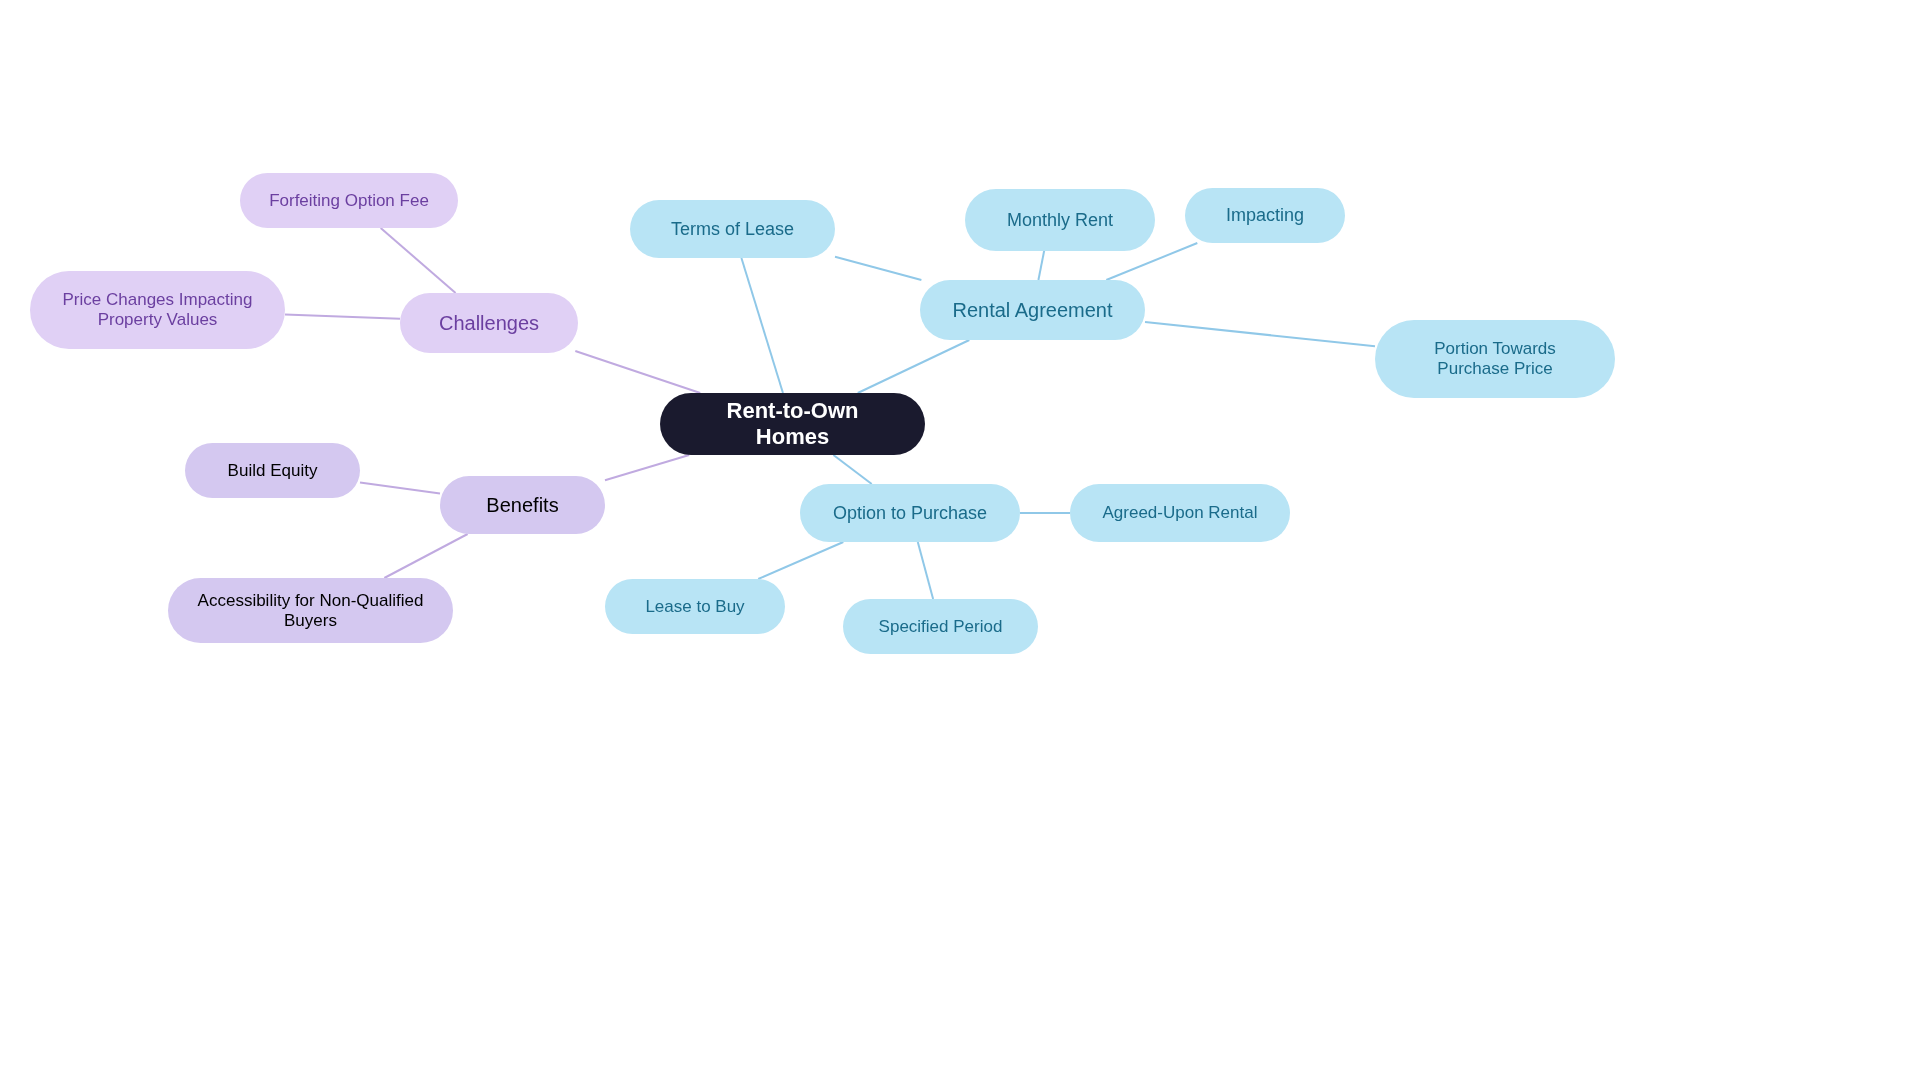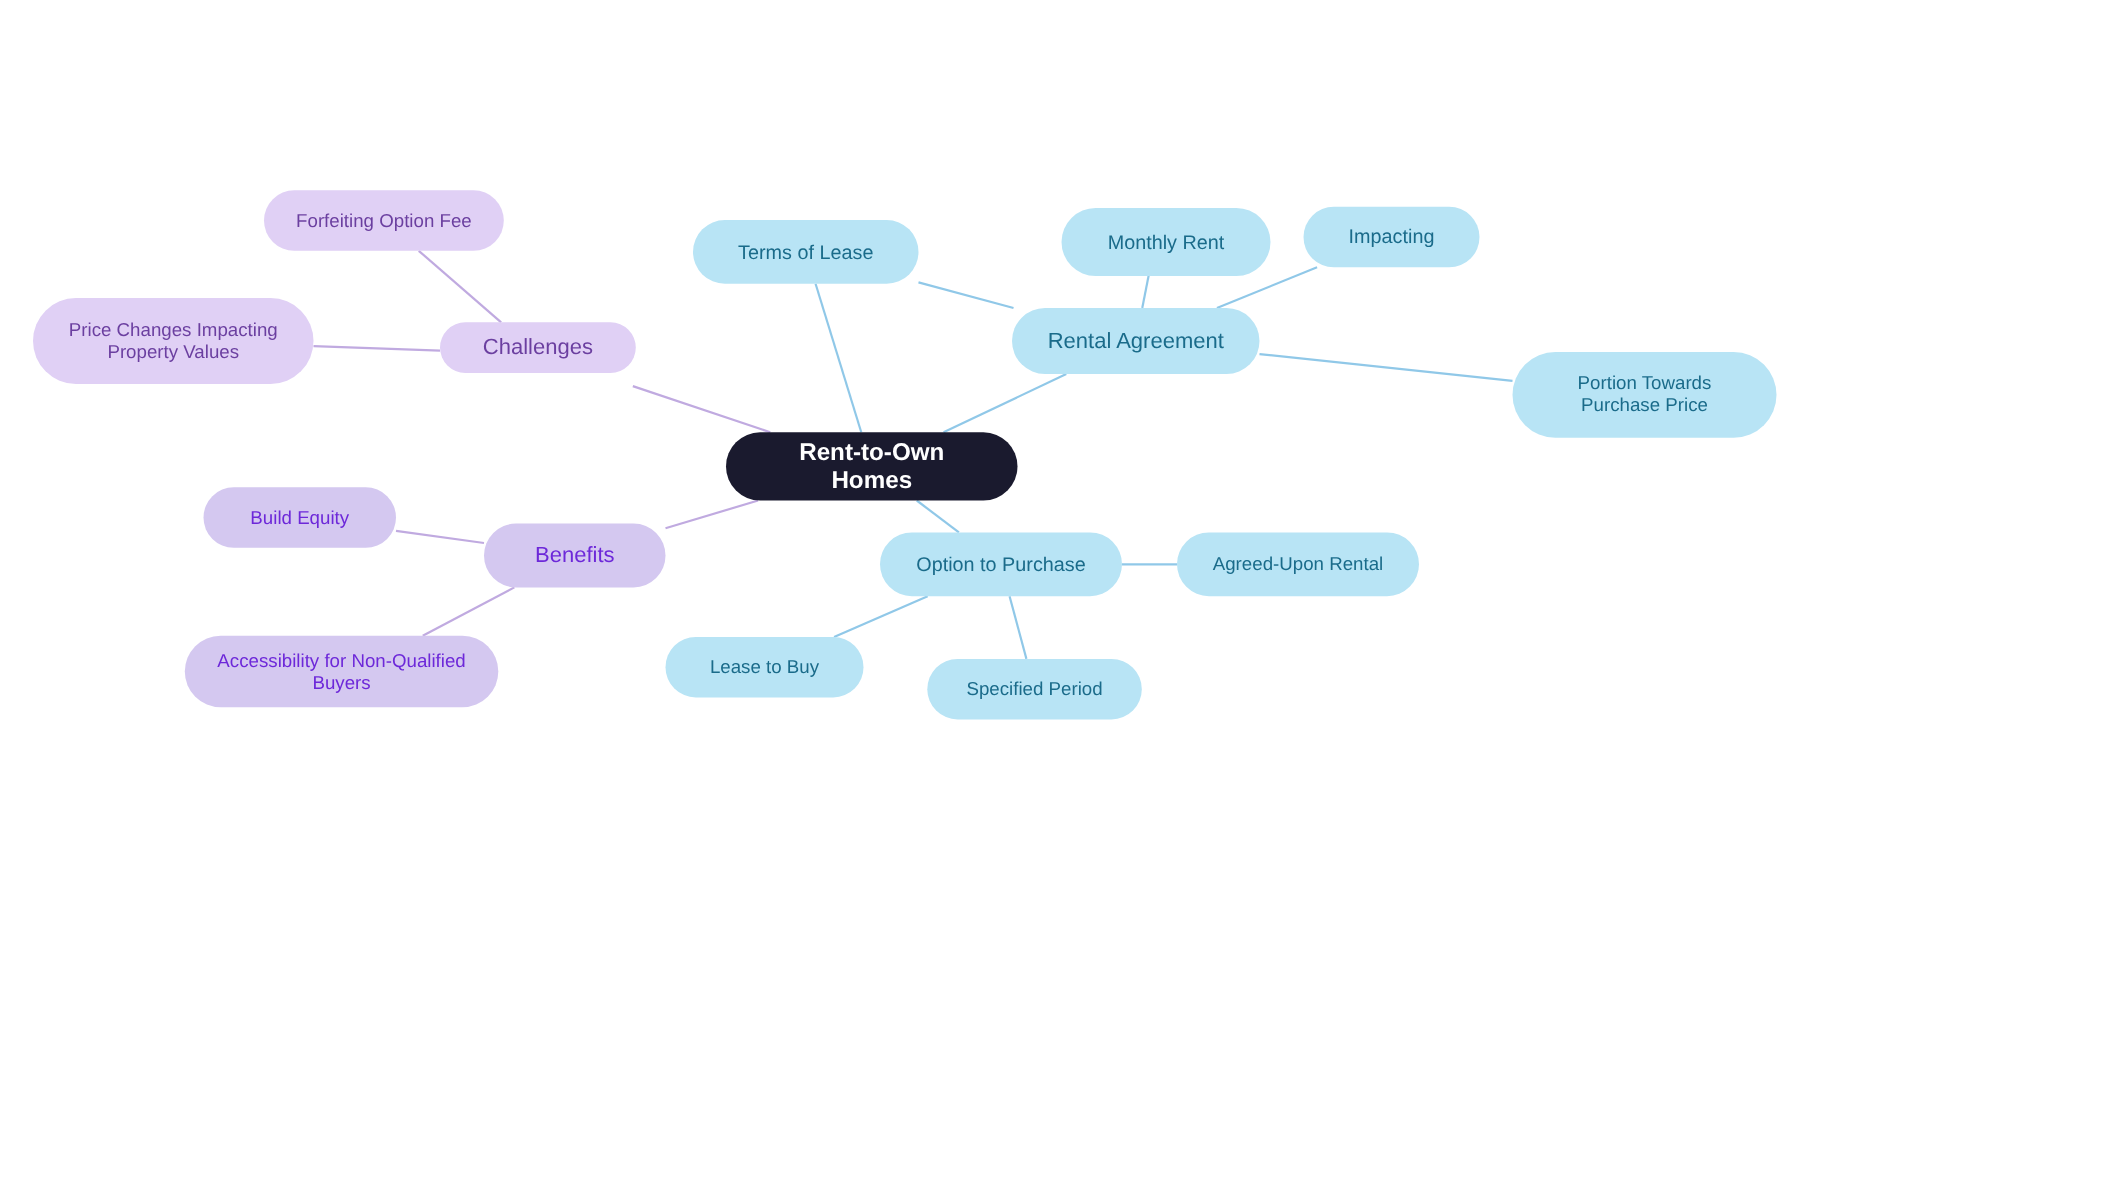--- a/index.html
+++ b/index.html
@@ -61,21 +61,21 @@
     .node-purple-lg {
       font-size: 20px;
       padding: 16px 32px;
     }
     .node-purple-sm {
       font-size: 17px;
       padding: 12px 22px;
     }
     .node-lavender {
       background: #d4c8f0;
-      color: #6d28d9;
+      color: #000000;
       border: none;
     }
   </style>
 </head>
 <body>
 
 <svg class="connections" id="svg-connections">
     <line x1="857.7631578947369" y1="393" x2="969.3421052631579" y2="340" stroke="#90c8e8" stroke-width="2"></line>
     <line x1="782.9615384615385" y1="393" x2="741.4230769230769" y2="258" stroke="#90c8e8" stroke-width="2"></line>
     <line x1="700.2598039215686" y1="393" x2="575.2892156862745" y2="351" stroke="#c0aae0" stroke-width="2"></line>
@@ -111,21 +111,21 @@
 </div>
 
 <div class="node node-blue node-blue-md" style="left:1185px; top:188px; width:160px; height:55px;">
   <span>Impacting</span>
 </div>
 
 <div class="node node-blue node-blue-sm" style="left:1375px; top:320px; width:240px; height:78px;">
   <span style="white-space: pre-line;">Portion Towards Purchase Price</span>
 </div>
 
-<div class="node node-purple node-purple-lg" style="left:400px; top:293px; width:178px; height:46px;">
+<div class="node node-purple node-purple-lg" style="left:400px; top:293px; width:178px; height:60px;">
   <span>Challenges</span>
 </div>
 
 <div class="node node-purple node-purple-sm" style="left:240px; top:173px; width:218px; height:55px;text-align:right;">
   <span>Forfeiting Option Fee</span>
 </div>
 
 <div class="node node-purple node-purple-sm" style="left:30px; top:271px; width:255px; height:78px;">
   <span style="white-space: pre-line;">Price Changes Impacting
 Property Values</span>

